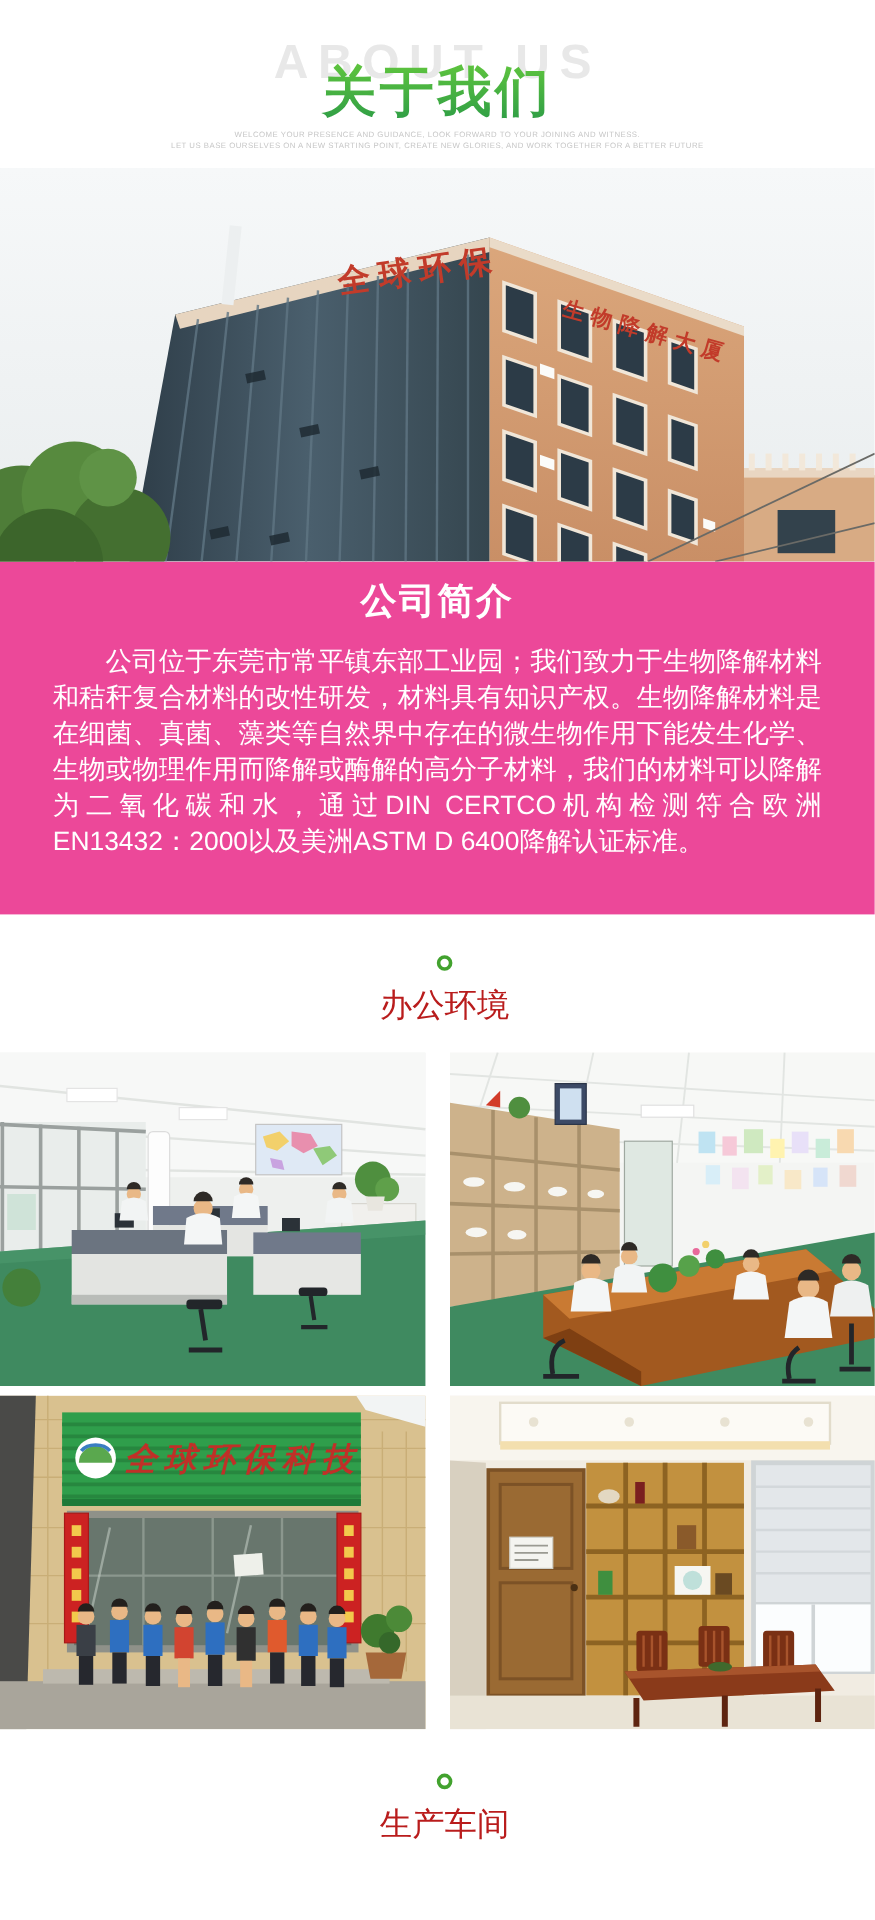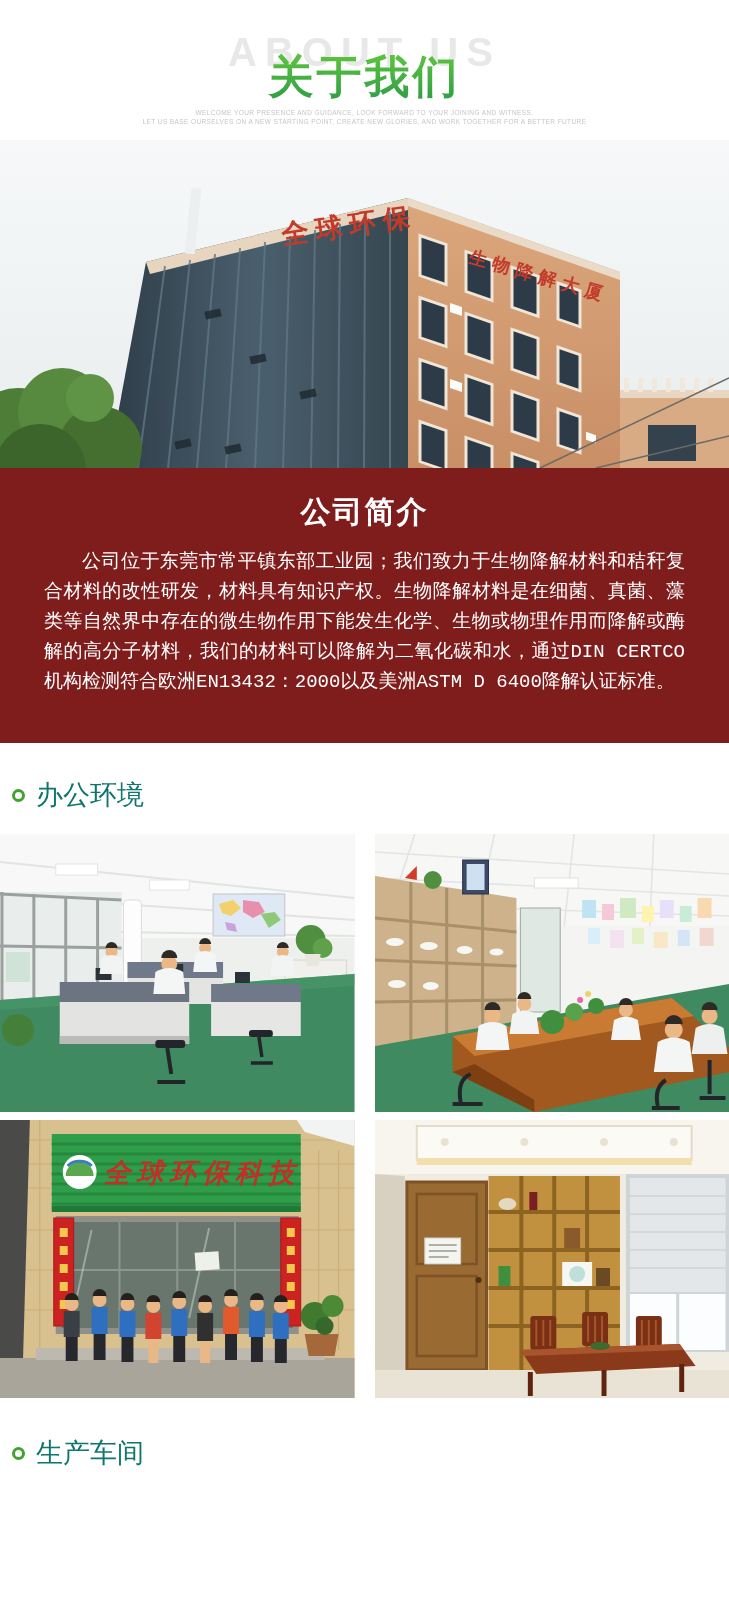--- a/index.html
+++ b/index.html
@@ -30,29 +30,29 @@
   }
   .hdr .sub { position:absolute; left:0; width:100%; text-align:center;
     font-size:6.5px; line-height:9px; letter-spacing:.4px; color:#c6c6c6; }
   .hdr .sub1 { top:108px; }
   .hdr .sub2 { top:117px; }
 
   
   .hero { display:block; width:729px; height:328px; line-height:0; }
 
   
-  .intro { background:#7f1d1d; padding:24px 44px 46px;font-family:Liberation Mono, monospace; }
+  .intro { background:#ec4899; padding:13px 44px 46px; }
   .intro h2 { color:#fff; text-align:center; font-size:30px; letter-spacing:2px;
     font-weight:bold; margin-bottom:14px; }
-  .intro p { color:#fff; font-size:19px; line-height:30px; text-indent:2em;
+  .intro p { color:#fff; font-size:22px; line-height:30px; text-indent:2em;
     text-align:justify; }
 
   
   .sec-hd { display:flex; align-items:center; gap:11px;
-    margin:34px 0 21px 12px; font-size:27px; color:#0f766e; font-weight:500; }
+    margin:34px 0 21px 12px; font-size:27px; color:#b91c1c; font-weight:500;flex-direction:column; }
   .ring { width:13px; height:13px; border:3.5px solid #42a22e; border-radius:50%;
     flex:0 0 auto; }
 
   
   .grid { display:grid; grid-template-columns:1fr 1fr; gap:8px 20px; }
   .grid figure { line-height:0; }
   .grid svg { display:block; width:100%; height:278px; }
 
   .sec-hd.last { margin-top:37px; margin-bottom:0; }
 </style>

